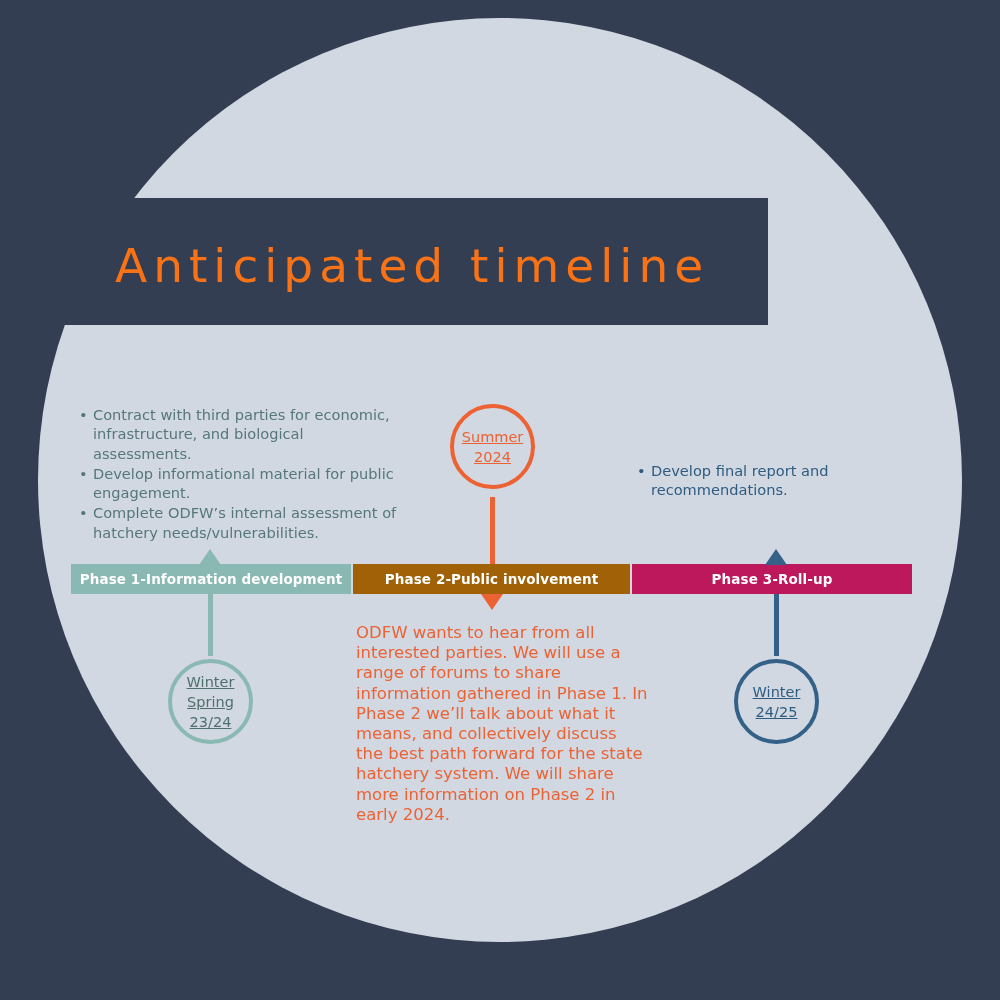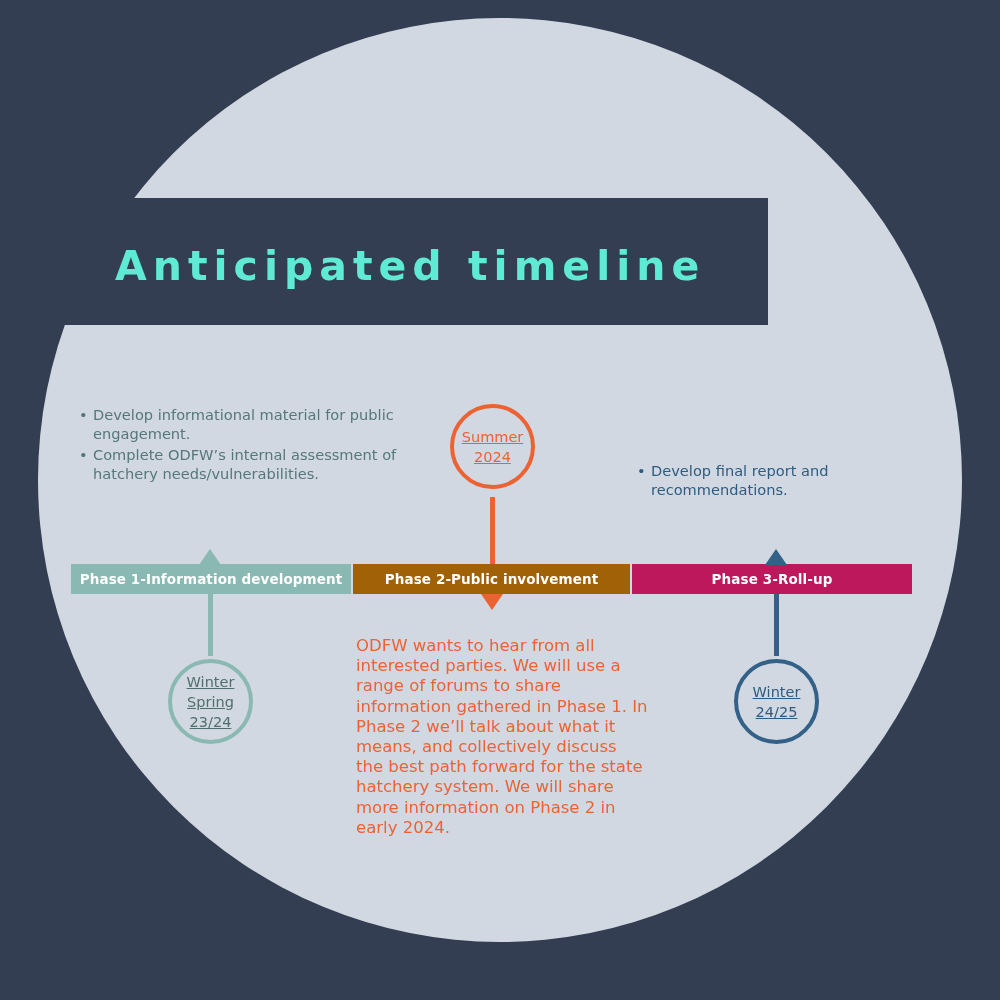--- a/index.html
+++ b/index.html
@@ -45,23 +45,23 @@
     height: 127px;
     background: #333e52;
     clip-path: polygon(96px 0, 712px 0, 712px 127px, 0 127px, 24px 0);
   }
   #title-text {
     position: absolute;
     left: 115px;
     top: 236px;
     width: 640px;
     height: 60px;
-    color: #5eead4;
-    font-size: 41px;
-    font-weight: 700;
+    color: #f97316;
+    font-size: 47px;
+    font-weight: 400;
     letter-spacing: 6px;
     line-height: 60px;
     white-space: nowrap;
   }
 
   
   .bar {
     position: absolute;
     top: 564px;
     height: 30px;
@@ -168,40 +168,41 @@
     left: 637px; top: 461px; width: 290px;
     color: #2e5c80;
     font-size: 14.6px;
     line-height: 19.3px;
   }
 
   
   #phase2-paragraph {
     position: absolute;
     left: 356px;
-    top: 636px;
+    top: 623px;
     width: 292px;
     color: #ec6233;
     font-size: 16.5px;
     line-height: 20.2px;
   }
 </style>
 </head>
 <body>
 
 <div id="stage">
 
   <div id="bg-circle"></div>
 
   <div id="title-banner">
     <div id="title-banner-shape"></div>
   </div>
   <div id="title-text">Anticipated timeline</div>
 
   <ul class="bullets" id="list-phase1">
+    <li>Contract with third parties for economic, infrastructure, and biological assessments.</li>
     <li>Develop informational material for public engagement.</li>
     <li>Complete ODFW’s internal assessment of hatchery needs/vulnerabilities.</li>
   </ul>
 
   <ul class="bullets" id="list-phase3">
     <li>Develop final report and recommendations.</li>
   </ul>
 
   <div class="ring" id="circle-summer">
     <div>

